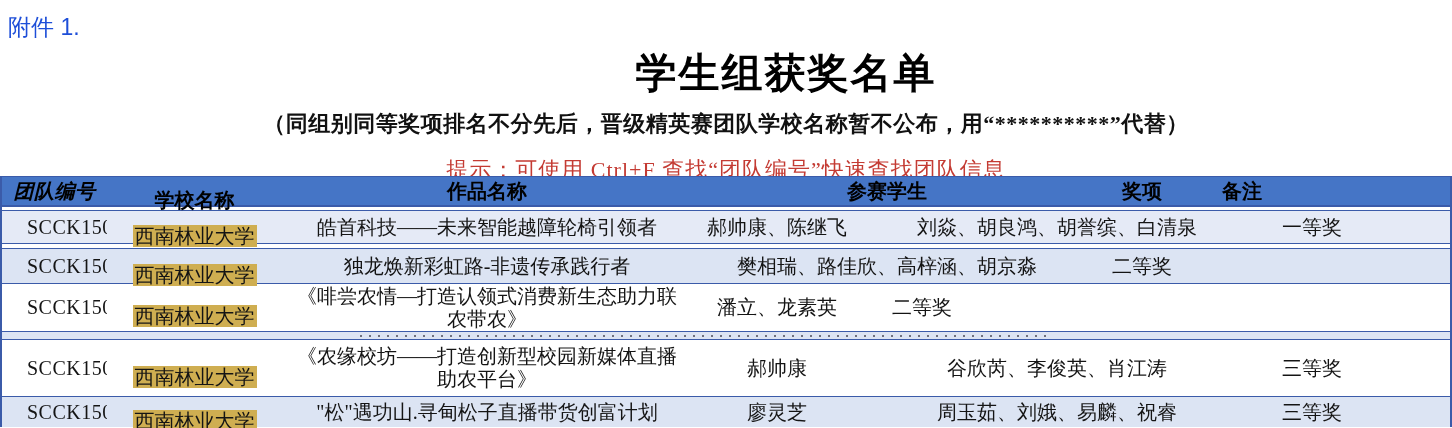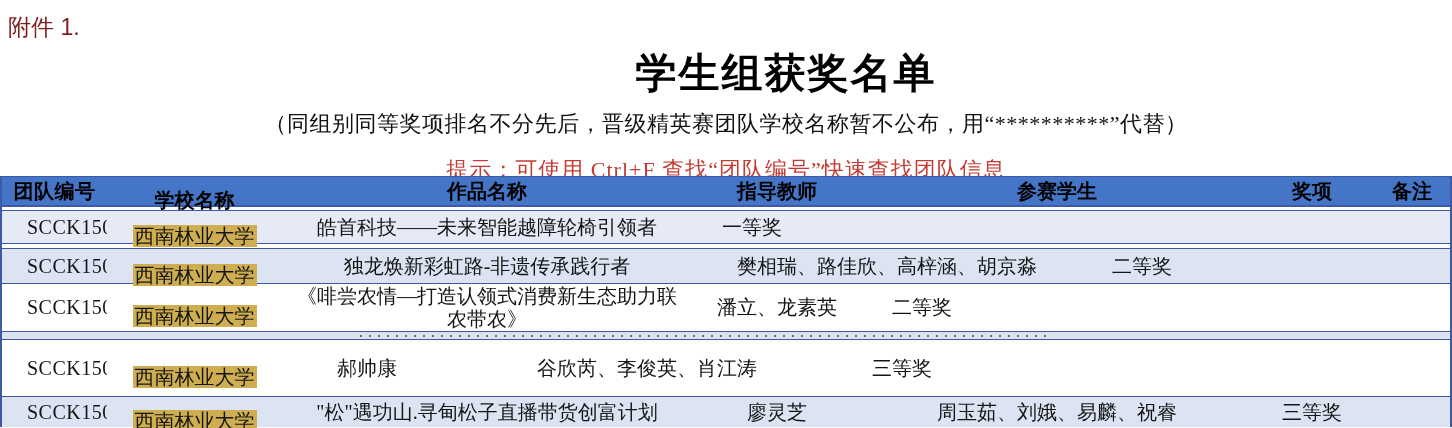--- a/index.html
+++ b/index.html
@@ -12,28 +12,28 @@
     --ink:#141414;
   }
   html,body{margin:0;padding:0;}
   body{
     width:1452px;height:428px;overflow:hidden;background:#ffffff;
     font-family:"Liberation Serif","DejaVu Serif",serif;color:var(--ink);
   }
   .attach{
     position:absolute;left:8px;top:12px;
     font-family:"Liberation Sans","DejaVu Sans",sans-serif;
-    font-size:23px;color:#7f1d1d;
+    font-size:23px;color:#1d4ed8;
   }
   .title{
     margin:46px 0 0 0;text-align:center;position:relative;left:60px;
     font-size:41px;font-weight:700;letter-spacing:2px;color:#000;
   }
   .subtitle{
-    margin-top:8px;text-align:center;font-size:22px;color:#111;letter-spacing:.5px;
+    margin-top:8px;text-align:center;font-size:22px;color:#111;letter-spacing:.5px;font-weight:bold;
   }
   .hint{
     margin-top:16px;text-align:center;font-size:22px;color:var(--red);letter-spacing:1px;
   }
   .awards-table{
     position:absolute;left:0;top:176px;width:1452px;
     border-left:2px solid var(--navy);border-right:2px solid var(--navy);
     box-sizing:border-box;
   }
   .row{display:flex;align-items:center;box-sizing:border-box;width:100%;}
@@ -61,46 +61,47 @@
     flex:none;box-sizing:border-box;text-align:center;
     font-size:20px;line-height:23px;overflow:hidden;
   }
   .c-team{width:105px;text-align:left;padding-left:25px;letter-spacing:.5px;}
   .c-school{width:175px;margin-top:18px;}
   .c-work{width:410px;padding:0 6px;}
   .c-teacher{width:170px;}
   .c-students{width:390px;}
   .c-award{width:120px;}
   .c-note{width:80px;}
-  .thead .c-team{text-align:center;padding-left:0;}
+  .thead .c-team{text-align:center;padding-left:0;font-style:italic;}
   .school-highlight{background:var(--highlight);padding:0 2px;}
 </style>
 </head>
 <body>
 
 <div class="attach">附件 1.</div>
 <h1 class="title">学生组获奖名单</h1>
 <div class="subtitle">（同组别同等奖项排名不分先后，晋级精英赛团队学校名称暂不公布，用“**********”代替）</div>
 <div class="hint">提示：可使用 Ctrl+F 查找“团队编号”快速查找团队信息</div>
 
 <div class="awards-table">
   <div class="row thead" id="thead">
       <div class="cell c-team">团队编号</div>
       <div class="cell c-school">学校名称</div>
       <div class="cell c-work">作品名称</div>
-      <div class="cell c-teacher">指导教师</div>
       <div class="cell c-students">参赛学生</div>
       <div class="cell c-award">奖项</div>
       <div class="cell c-note">备注</div>
     </div>
   <div class="gap g3"></div>
   <div class="row r-0" id="row-0">
       <div class="cell c-team">SCCK1507</div>
       <div class="cell c-school"><span class="school-highlight">西南林业大学</span></div>
       <div class="cell c-work">皓首科技——未来智能越障轮椅引领者</div>
+      <div class="cell c-teacher">郝帅康、陈继飞</div>
+      <div class="cell c-students">刘焱、胡良鸿、胡誉缤、白清泉</div>
       <div class="cell c-award">一等奖</div>
       <div class="cell c-note"></div>
     </div>
   <div class="gap g4"></div>
   <div class="row r-1" id="row-1">
       <div class="cell c-team">SCCK1506</div>
       <div class="cell c-school"><span class="school-highlight">西南林业大学</span></div>
       <div class="cell c-work">独龙焕新彩虹路-非遗传承践行者</div>
       <div class="cell c-students">樊相瑞、路佳欣、高梓涵、胡京淼</div>
       <div class="cell c-award">二等奖</div>
@@ -113,20 +114,21 @@
       <div class="cell c-teacher">潘立、龙素英</div>
       <div class="cell c-award">二等奖</div>
       <div class="cell c-note"></div>
     </div>
   <div class="row clipped">
     <div class="sliver"></div>
   </div>
   <div class="row r-3" id="row-3">
       <div class="cell c-team">SCCK1505</div>
       <div class="cell c-school"><span class="school-highlight">西南林业大学</span></div>
+      <div class="cell c-work">《农缘校坊——打造创新型校园新媒体直播助农平台》</div>
       <div class="cell c-teacher">郝帅康</div>
       <div class="cell c-students">谷欣芮、李俊英、肖江涛</div>
       <div class="cell c-award">三等奖</div>
       <div class="cell c-note"></div>
     </div>
   <div class="row r-4" id="row-4">
       <div class="cell c-team">SCCK1503</div>
       <div class="cell c-school"><span class="school-highlight">西南林业大学</span></div>
       <div class="cell c-work">"松"遇功山.寻甸松子直播带货创富计划</div>
       <div class="cell c-teacher">廖灵芝</div>

